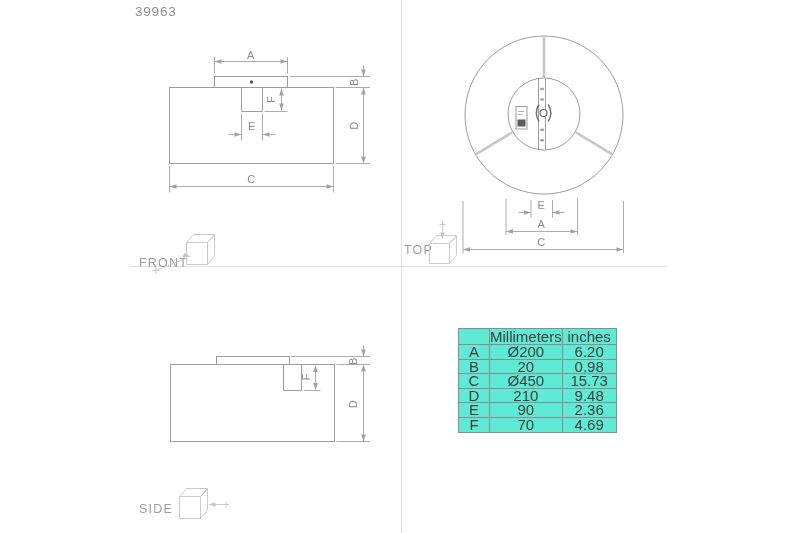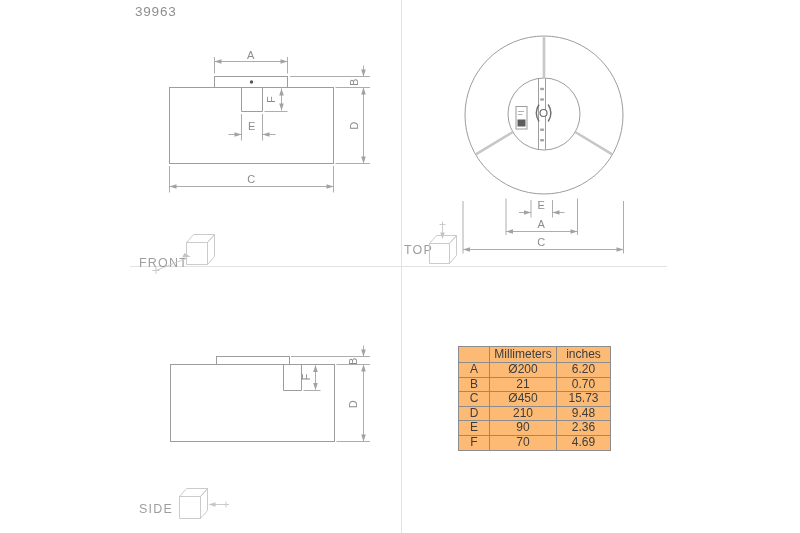--- a/index.html
+++ b/index.html
@@ -14,23 +14,23 @@
   .view-label { fill:#9e9e9e; font-size:12.5px; letter-spacing:1.2px; }
   .code-label { fill:#8f8f8f; font-size:13.5px; letter-spacing:0.8px; }
   .obj   { stroke:#9d9d9d; fill:none; stroke-width:1; }
   .dim   { stroke:#adadad; fill:none; stroke-width:1; }
   .arr   { fill:#a2a2a2; stroke:none; }
   .lt    { stroke:#cbcbcb; fill:none; stroke-width:1; }
   .arrlt { fill:#c4c4c4; stroke:none; }
   .spoke { stroke:#c7c7c7; fill:none; stroke-width:2.6; }
   .divider { stroke:#e2e2e2; stroke-width:1; fill:none; }
   .dim-table {
-    position:absolute; left:458px; top:346px;
+    position:absolute; left:458px; top:328px;
     border-collapse:collapse; table-layout:fixed;
-    font-size:12px; color:#3d3d3d; background:#fdba74;
+    font-size:15px; color:#3d3d3d; background:#5eead4;
   }
   .dim-table td, .dim-table th {
     border:1px solid #8c8c8c; text-align:center; vertical-align:middle;
     padding:0; font-weight:normal; height:13.6px; line-height:13.6px;
     white-space:nowrap; overflow:hidden;
   }
   .dim-table thead th { height:15px; line-height:15px; }
 </style>
 </head>
 <body>
@@ -198,22 +198,22 @@
       </tr>
     </thead>
     <tbody>
       <tr>
         <td>A</td>
         <td>Ø200</td>
         <td>6.20</td>
       </tr>
       <tr>
         <td>B</td>
-        <td>21</td>
-        <td>0.70</td>
+        <td>20</td>
+        <td>0.98</td>
       </tr>
       <tr>
         <td>C</td>
         <td>Ø450</td>
         <td>15.73</td>
       </tr>
       <tr>
         <td>D</td>
         <td>210</td>
         <td>9.48</td>

